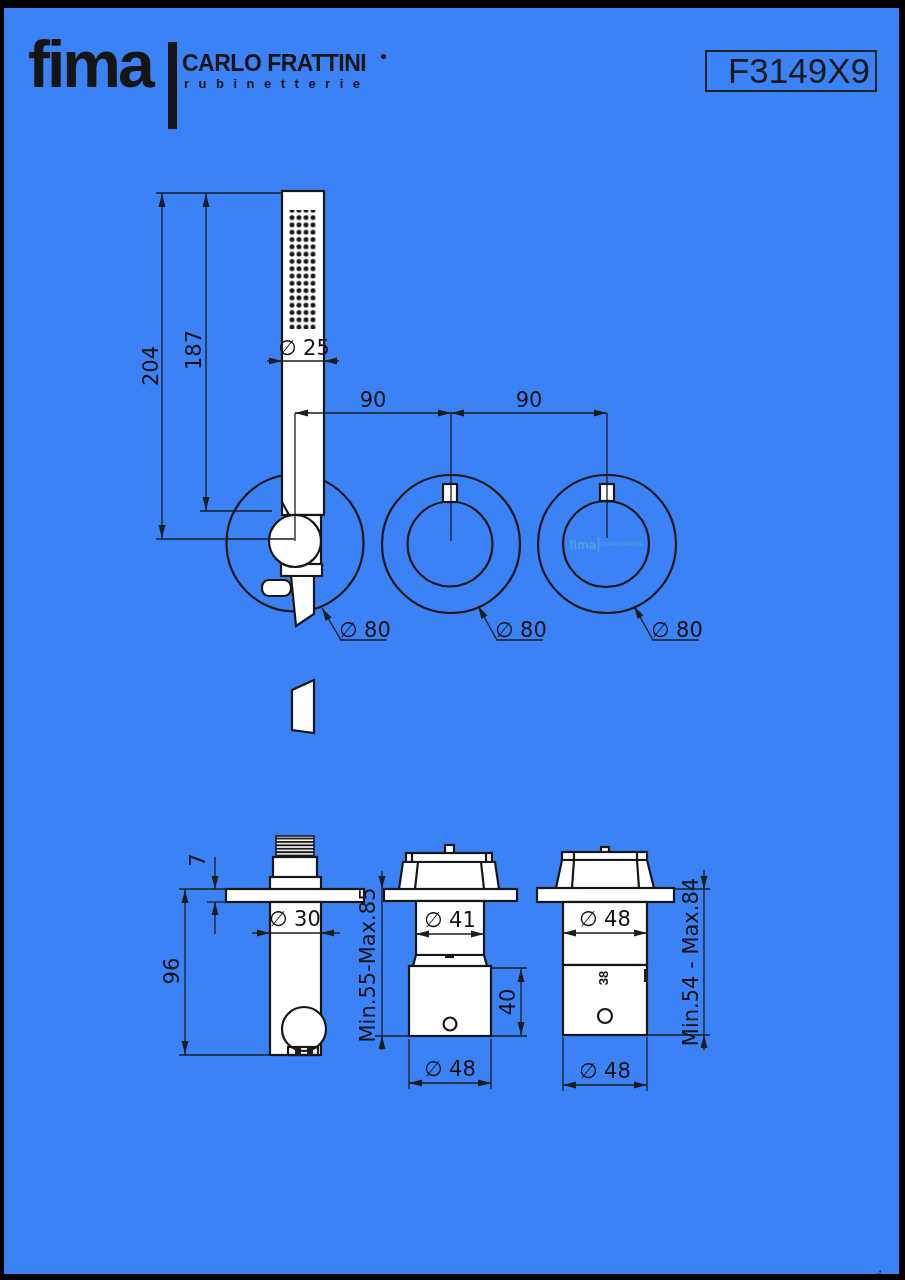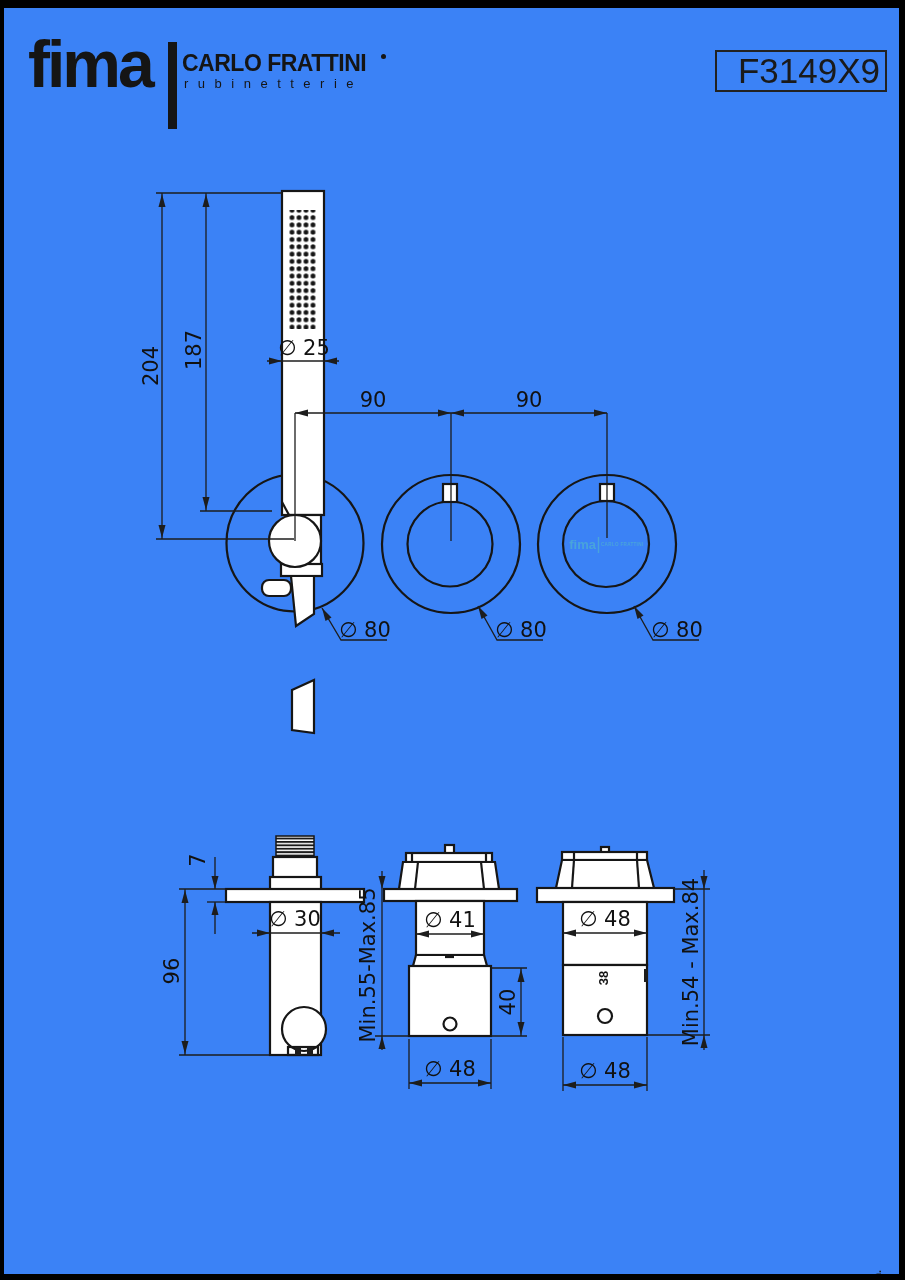--- a/index.html
+++ b/index.html
@@ -4,25 +4,25 @@
 <style>
   html,body{margin:0;padding:0;background:#555;}
   #page{position:relative;width:905px;height:1280px;background:#3b82f6;overflow:hidden;
         border-top:8px solid #000;border-left:4px solid #000;border-right:6px solid #000;border-bottom:6px solid #000;
         box-sizing:border-box;font-family:"Liberation Sans",sans-serif;color:#111;}
   
   .brand{position:absolute;left:24px;top:18px;font-size:66px;font-weight:bold;letter-spacing:-3px;color:#151515;}
   .brandbar{position:absolute;left:164px;top:34px;width:9px;height:87px;background:#151515;}
   .brandsub{position:absolute;left:178px;top:42px;font-size:23px;font-weight:bold;letter-spacing:-0.5px;color:#151515;white-space:nowrap;}
   .regdot{position:absolute;left:377px;top:46px;width:5px;height:5px;background:#151515;border-radius:50%;}
-  .tagline{position:absolute;left:180px;top:68px;font-size:13px;font-weight:normal;letter-spacing:9.5px;color:#151515;white-space:nowrap;}
+  .tagline{position:absolute;left:180px;top:68px;font-size:13px;font-weight:bold;letter-spacing:9.5px;color:#151515;white-space:nowrap;}
   
   .codebox{position:absolute;left:701px;top:42px;width:172px;height:42px;border:2px solid #222;
            display:flex;align-items:center;justify-content:flex-end;padding-right:5px;box-sizing:border-box;
-           font-size:35px;color:#1a1a1a;margin-left:10px;}
+           font-size:35px;color:#1a1a1a;}
   
   .disclaimer{position:absolute;right:16px;bottom:4px;transform-origin:bottom right;transform:rotate(-90deg);
               white-space:nowrap;font-size:10.5px;font-weight:bold;color:#222;}
   
   svg{position:absolute;left:0;top:0;}
   .ln{stroke:#161616;stroke-width:2.2;fill:none;}
   .wf{stroke:#161616;stroke-width:2.2;fill:#fff;}
   .dl{stroke:#1d1d1d;stroke-width:1.3;fill:none;}
   .ar{fill:#1d1d1d;stroke:none;}
   .dt{font-family:"DejaVu Sans","Liberation Sans",sans-serif;font-size:21px;fill:#111;}

